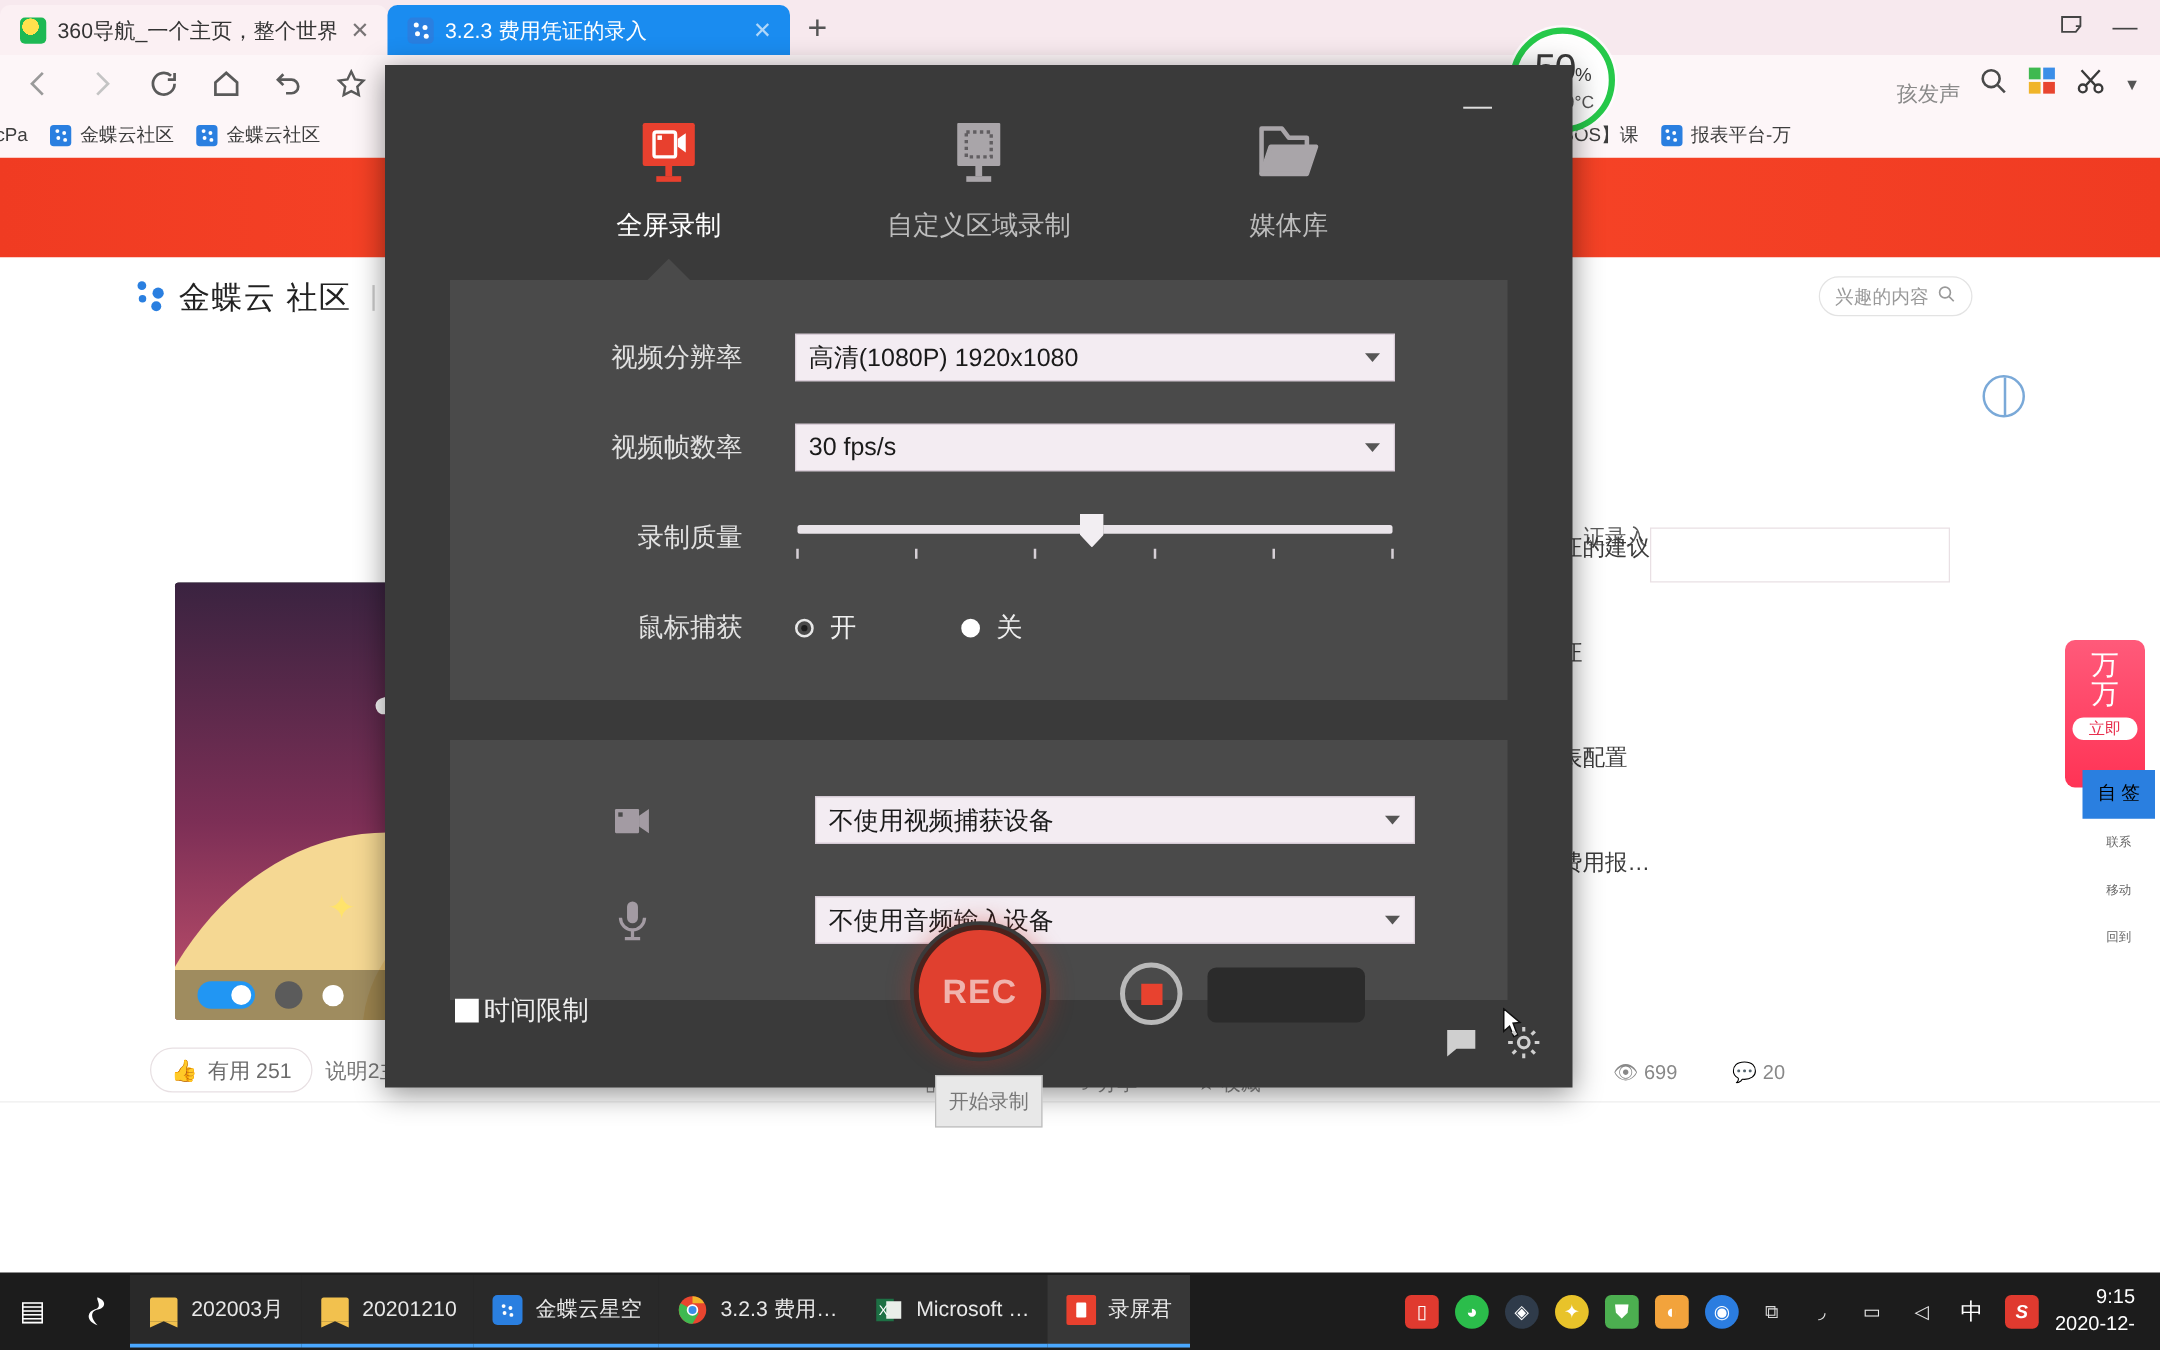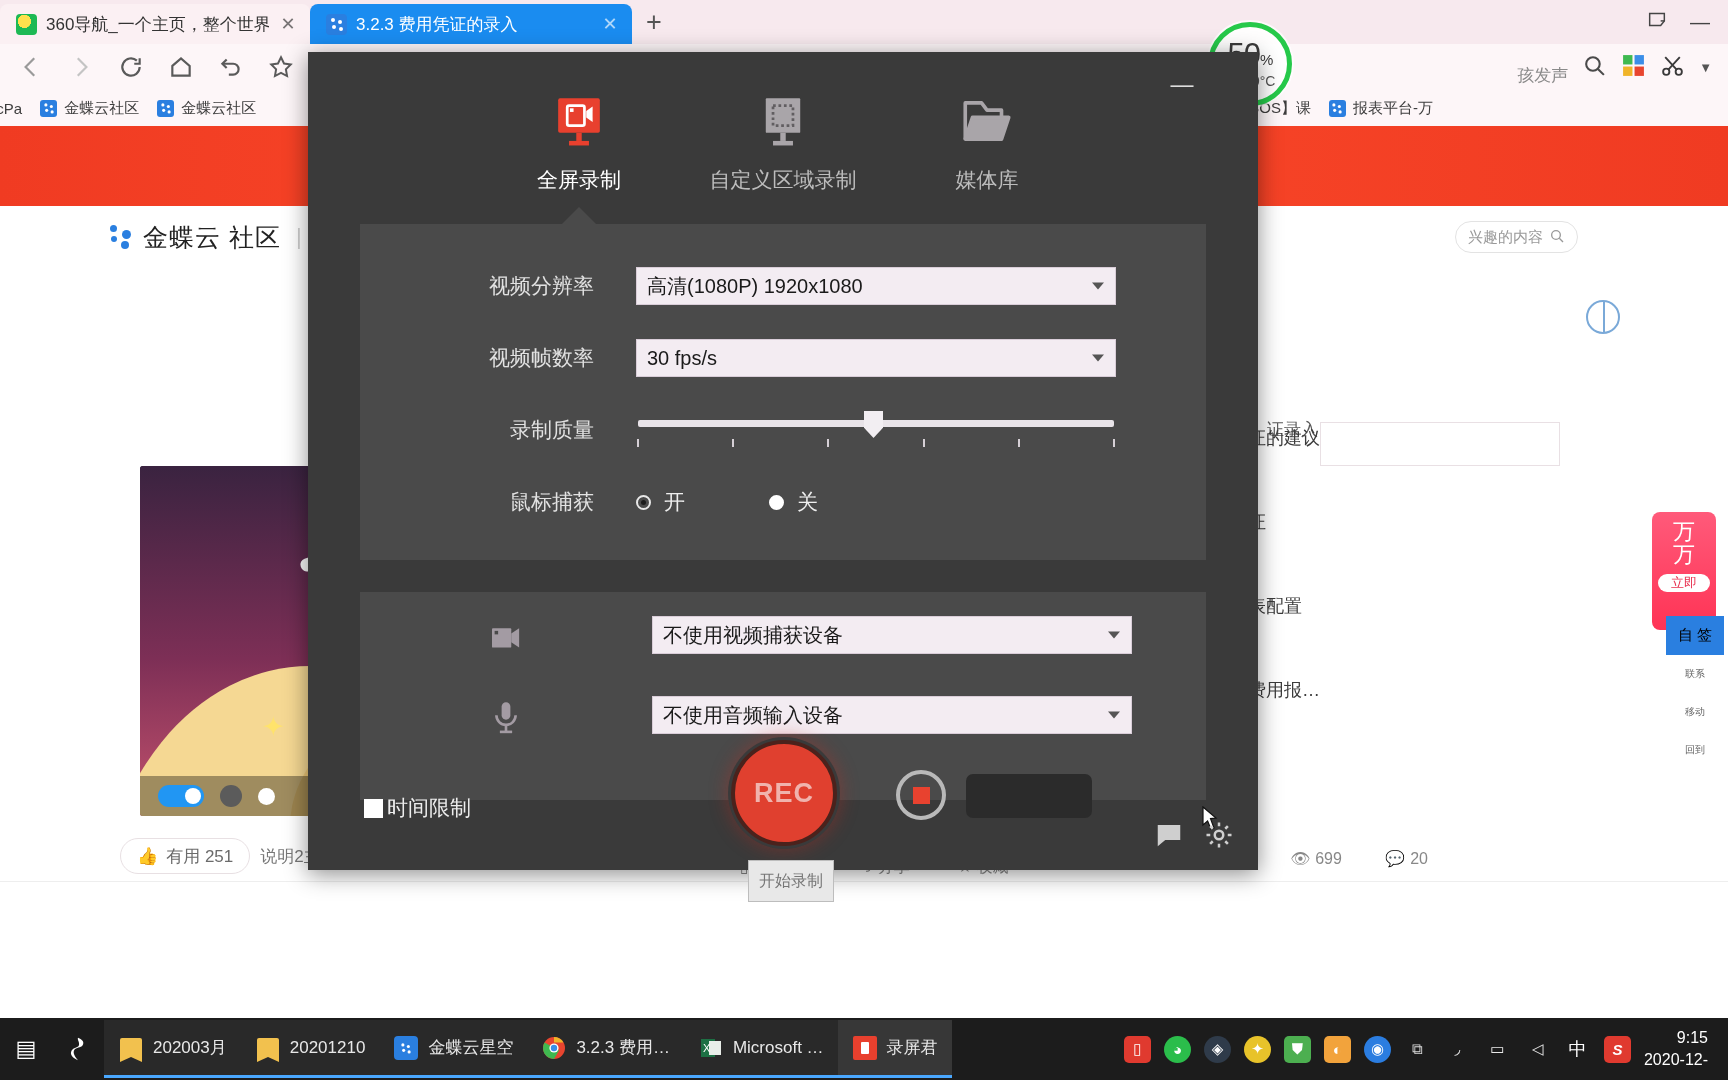--- a/index.html
+++ b/index.html
@@ -145,21 +145,21 @@
   .cpu-badge .t { font-size: 14px; color:#555; margin-top: 3px; display:flex; align-items:center; gap:3px;}
   .therm { color: #f0a030; font-size: 13px; }
 
   
   .rec {
     position: absolute; left: 308px; top: 52px; width: 950px; height: 818px;
     background: #3a3a3a; box-shadow: 0 4px 22px rgba(0,0,0,.45); z-index: 40;
   }
   .rec-min { position:absolute; right: 58px; top: 14px; width: 36px; height: 36px;
              color:#ddd; display:flex; align-items:center; justify-content:center; font-size: 23px;}
-  .rec-tabs { display:flex; justify-content:center; gap: 54px; padding-top: 38px; }
+  .rec-tabs { display:flex; justify-content:center; gap: 98px; padding-top: 38px; }
   .rec-tab { width: 150px; text-align:center; position: relative; }
   .rec-tab .ico { height: 62px; display:flex; align-items:center; justify-content:center; }
   .rec-tab .lbl { margin-top: 14px; font-size: 21px; color: #bdbdbd; }
   .rec-tab.active .lbl { color:#fff; }
   .rec-caret { position:absolute; left: 50%; transform: translateX(-50%); bottom: -30px;
                width:0;height:0;border-left:17px solid transparent;border-right:17px solid transparent;
                border-bottom: 17px solid #4a4a4a; }
 
   .panel { margin: 30px 52px 0; background: #4a4a4a; padding: 26px 0 22px; }
   .row { display:flex; align-items:center; height: 72px; }
@@ -179,21 +179,21 @@
   .ticks { position:absolute; left:0; right:0; top: 28px; display:flex;
            justify-content: space-between; padding: 0 1px; }
   .ticks i { width:2px; height:8px; background:#d6d0d6; display:block; }
   .radios { display:flex; align-items:center; gap: 84px; width: 480px; }
   .radio { display:flex; align-items:center; gap: 13px; font-size: 21px; color:#efefef; }
   .rd { width: 15px; height: 15px; border-radius:50%; border: 2px solid #e8e8e8; position:relative;}
   .rd.on:after{content:'';position:absolute;left:3px;top:3px;width:5px;height:5px;border-radius:50%;background:#1c1c1c;}
   .rd.filled{ background:#fff; border-color:#fff; }
 
   .panel2 { margin: 32px 52px 0; background: #4a4a4a; padding: 24px 0; }
-  .row2 { display:flex; align-items:flex-start; height: 80px; }
+  .row2 { display:flex; align-items:center; height: 80px; }
   .row2 .icowrap { width: 292px; display:flex; justify-content:center; }
 
   .rec-bottom { position:absolute; left:0; right:0; bottom: 0; height: 148px; }
   .timelimit { position:absolute; left: 56px; top: 72px; display:flex; align-items:center; gap: 4px;
                font-size: 21px; color:#ededed; }
   .cbx { width: 19px; height: 19px; background:#fff; }
   .recbtn { position:absolute; left: 423px; top: 18px; width: 106px; height: 106px; border-radius:50%;
             background:#e0402f; border: 4px solid #4b221c;
             box-shadow: 0 0 0 3px #3a3a3a, 0 0 18px 4px rgba(200,40,30,.35);
             display:flex; align-items:center; justify-content:center;

